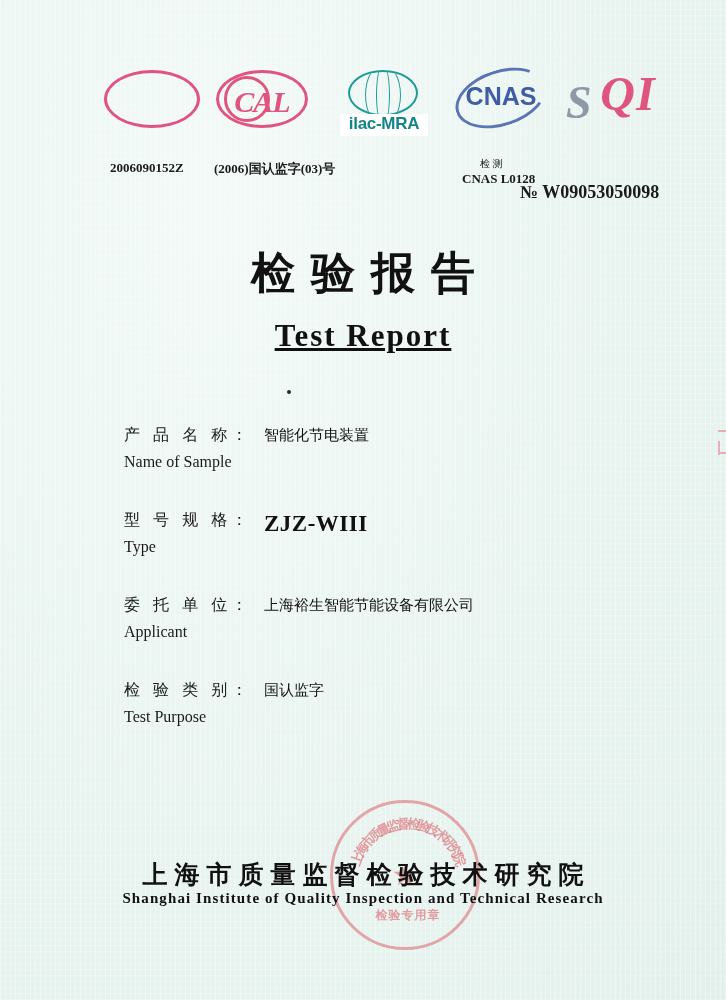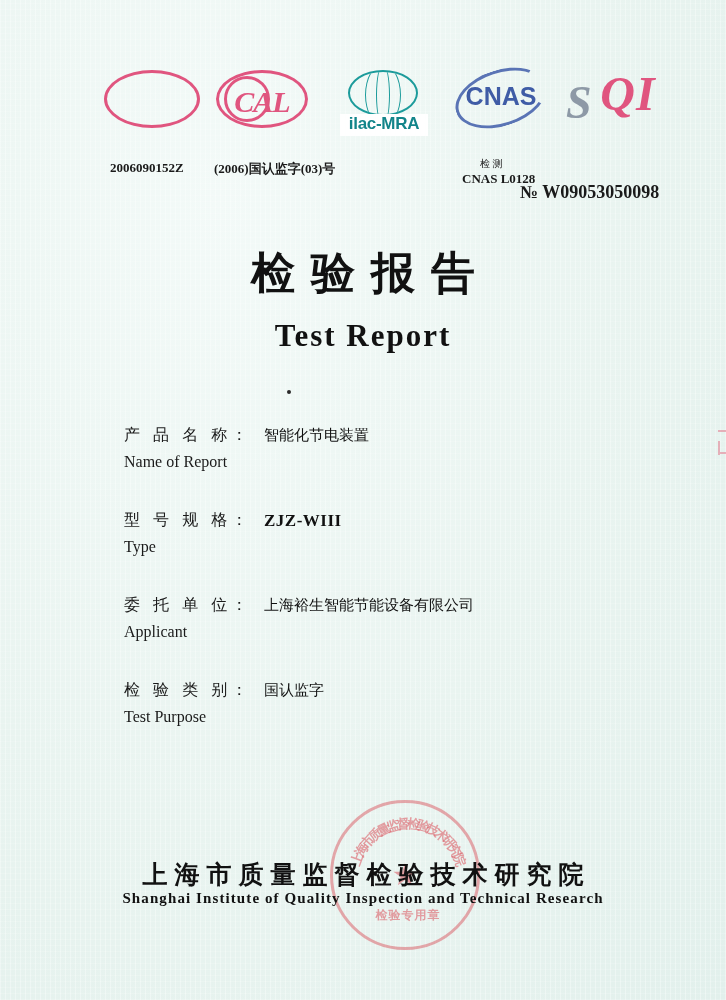--- a/index.html
+++ b/index.html
@@ -217,20 +217,21 @@
     position: absolute;
     top: 318px;
     left: 0;
     width: 726px;
     text-align: center;
     font-family: "Liberation Serif", serif;
     font-size: 31px;
     font-weight: bold;
     letter-spacing: 2px;
     color: #111;
+    text-decoration: underline;
   }
   .dot {
     position: absolute;
     top: 390px;
     left: 287px;
     width: 4px; height: 4px;
     border-radius: 50%;
     background: #2a2a2a;
   }
 
@@ -267,21 +268,21 @@
     position: absolute;
     left: 140px; top: 1px;
     font-family: "DejaVu Serif", serif;
     font-size: 15px;
     color: #111;
     white-space: nowrap;
   }
   .f-value.mono {
     font-family: "Liberation Serif", serif;
     font-weight: bold;
-    font-size: 17px;
+    font-size: 23px;
     letter-spacing: 0.5px;
   }
 
   
   .footer-cn {
     position: absolute;
     top: 858px;
     left: 0;
     width: 726px;
     text-align: center;
@@ -403,21 +404,21 @@
   <div class="cap cap-sqi">№ W09053050098</div>
 
   <div class="title-cn">检验报告</div>
   <div class="title-en">Test Report</div>
   <div class="dot"></div>
 
   <div class="fields">
 
     <div class="field">
       <div class="f-label-cn">产 品 名 称：</div>
-      <div class="f-label-en">Name of Report</div>
+      <div class="f-label-en">Name of Sample</div>
       <div class="f-value">智能化节电装置</div>
     </div>
 
     <div class="field">
       <div class="f-label-cn">型 号 规 格：</div>
       <div class="f-label-en">Type</div>
       <div class="f-value mono">ZJZ-WIII</div>
     </div>
 
     <div class="field">

